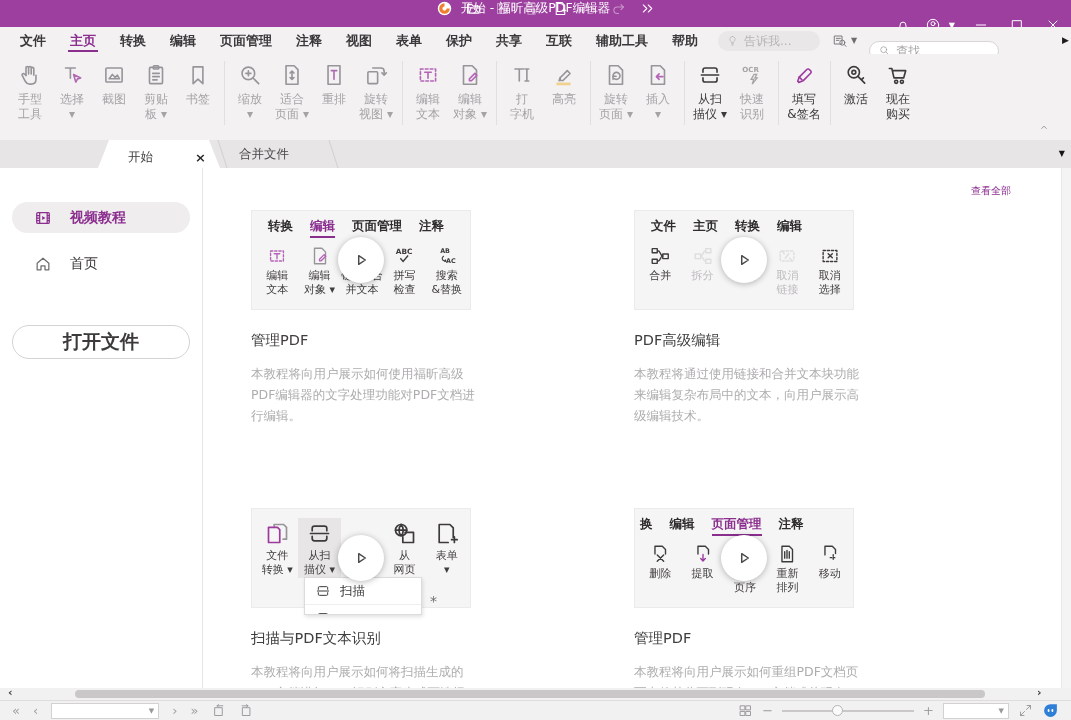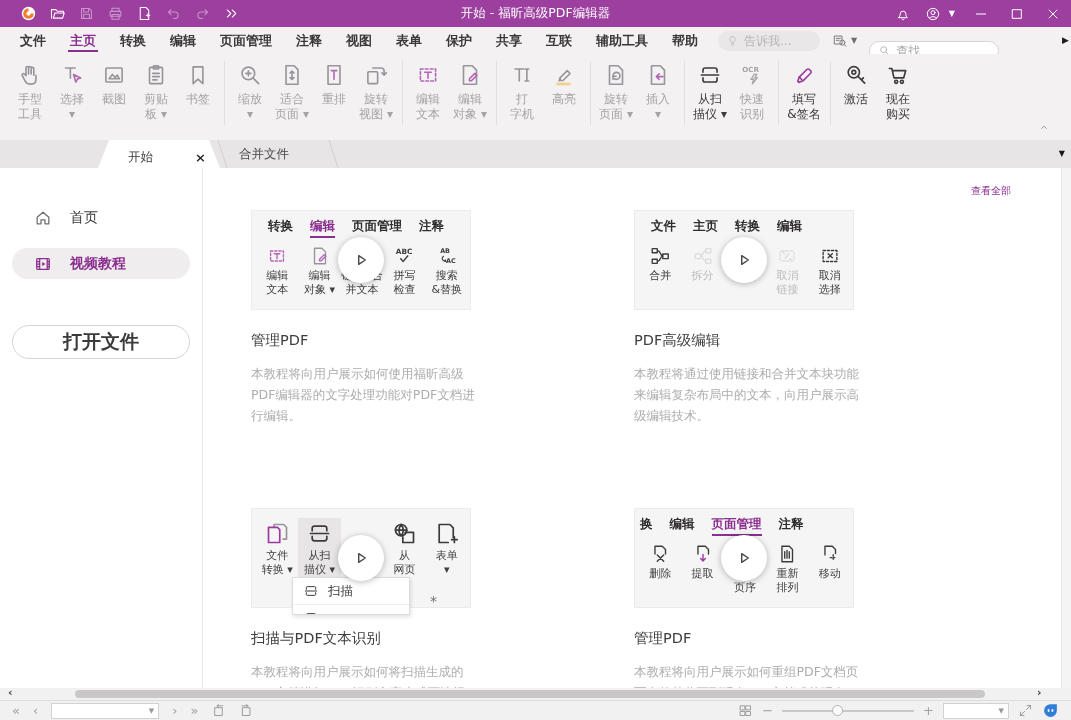--- a/index.html
+++ b/index.html
@@ -2,21 +2,21 @@
 <html><head>
 <meta charset="utf-8">
 <style>
 *{box-sizing:border-box;margin:0;padding:0;}
 html,body{width:1071px;height:720px;}
 body{font-family:"DejaVu Sans","Liberation Sans",sans-serif;font-size:13px;color:#3c3a3b;background:#fff;position:relative;overflow:hidden;}
 .icn{display:inline-flex;align-items:center;justify-content:center;}
 .icn svg{display:block;}
 
 
-.titlebar{height:27px;background:#9c3f9f;display:flex;align-items:center;position:relative;padding-left:20px;}
+.titlebar{height:27px;background:#9c3f9f;display:flex;align-items:center;position:relative;padding-left:20px;flex-direction:column;}
 .qat{display:flex;align-items:center;gap:12px;}
 .qat .icn svg{width:17px;height:17px;}
 .qat .dim{opacity:.45;}
 .tb-title{position:absolute;left:50%;transform:translateX(-50%);color:#fff;font-size:12.5px;white-space:nowrap;}
 .tb-right{margin-left:auto;display:flex;align-items:center;height:100%;}
 .tb-right .icn svg{width:16px;height:16px;}
 .tb-ic{padding:0 7px;height:100%;display:flex;align-items:center;}
 .acct-caret{color:#fff;font-size:8px;margin:0 8px 0 1px;}
 .winbtn{width:36px;height:100%;display:flex;align-items:center;justify-content:center;}
 .winbtn svg{width:13px;height:13px;}
@@ -85,21 +85,21 @@
 .ttool .icn{width:22px;height:22px;}
 .ttool .icn svg{width:22px;height:22px;}
 .tlabel{font-size:11px;line-height:13.5px;text-align:center;white-space:pre-line;color:#3f3d3e;}
 .ttool.dis .tlabel{color:#bcbabc;}
 .ttool.dis .icn{opacity:.45;}
 .ttool.hl{background:#e7e5e6;}
 .card-2 .ttools{padding-top:9px;}
 .card-2 .ttool .icn,.card-2 .ttool .icn svg{width:27px;height:27px;}
 .playbtn{position:absolute;left:50%;top:50%;transform:translate(-50%,-50%);width:46px;height:46px;border-radius:50%;background:#fff;box-shadow:0 1px 6px rgba(0,0,0,.28);display:flex;align-items:center;justify-content:center;z-index:3;}
 .playbtn svg{width:22px;height:22px;}
-.tmenu{position:absolute;left:40px;top:68px;width:118px;background:#fff;border:1px solid #dedbdd;box-shadow:1px 2px 4px rgba(0,0,0,.12);overflow:hidden;height:38px;z-index:2;}
+.tmenu{position:absolute;left:52px;top:68px;width:118px;background:#fff;border:1px solid #dedbdd;box-shadow:1px 2px 4px rgba(0,0,0,.12);overflow:hidden;height:38px;z-index:2;}
 .tmenu-item{display:flex;align-items:center;gap:9px;height:27px;padding:0 10px;font-size:12.5px;color:#3c3a3b;border-bottom:1px solid #efedee;}
 .tmenu-item .icn svg{width:16px;height:16px;}
 .asterisk{position:absolute;left:178px;top:84px;color:#6f6d6f;font-size:14px;}
 .ctitle{margin-top:21px;font-size:14.5px;color:#3f3d3e;}
 .cdesc{margin-top:13px;font-size:12.5px;line-height:21px;color:#aeacae;width:234px;}
 
 
 .hscroll{position:absolute;left:0;top:688px;width:1071px;height:12px;background:#f2f1f2;}
 .hs-arrow{position:absolute;top:-1px;font-size:11px;font-weight:bold;color:#3c3a3b;line-height:12px;}
 .hs-left{left:8px;} .hs-right{left:1037px;}
@@ -487,37 +487,37 @@
     </div>
     <div class="slant"></div>
     <div class="doctab inactive">合并文件</div>
     <div class="slant"></div>
   <span class="tabbar-arrow">▼</span>
 </div>
 
 <div class="content">
   <div class="sidebar">
     <div id="side-items">
-        <div class="snav-item">
-          <span class="icn">
-            <svg viewBox="0 0 24 24" fill="none" stroke="#6f6d6f" stroke-width="1.5" stroke-linecap="round" stroke-linejoin="round">
-              <path d="M5 11.2L12 5l7 6.2V19h-4.6v-4.8H9.6V19H5z"></path>
-            </svg>
-          </span>
-          <span>首页</span>
-        </div>
         <div class="snav-item active">
           <span class="icn">
             <svg viewBox="0 0 24 24" fill="none" stroke="#8b2f8f" stroke-width="1.5" stroke-linecap="round" stroke-linejoin="round">
               <rect x="4.5" y="5.5" width="15" height="13" rx="1.2"></rect>
               <path d="M8 5.5v13M17 5.5v13M4.5 9H8M4.5 12H8M4.5 15H8M17 9h2.5M17 12h2.5M17 15h2.5"></path>
               <path d="M11 9.5l4 2.5-4 2.5z" fill="#8b2f8f" stroke="none"></path>
             </svg>
           </span>
           <span>视频教程</span>
+        </div>
+        <div class="snav-item">
+          <span class="icn">
+            <svg viewBox="0 0 24 24" fill="none" stroke="#6f6d6f" stroke-width="1.5" stroke-linecap="round" stroke-linejoin="round">
+              <path d="M5 11.2L12 5l7 6.2V19h-4.6v-4.8H9.6V19H5z"></path>
+            </svg>
+          </span>
+          <span>首页</span>
         </div>
       </div>
     <div class="open-btn">打开文件</div>
   </div>
   <div class="main">
     <span class="view-all">查看全部</span>
     <div id="cards">
         <div class="card card-0">
           <div class="thumb">
             <div class="ttabs">

